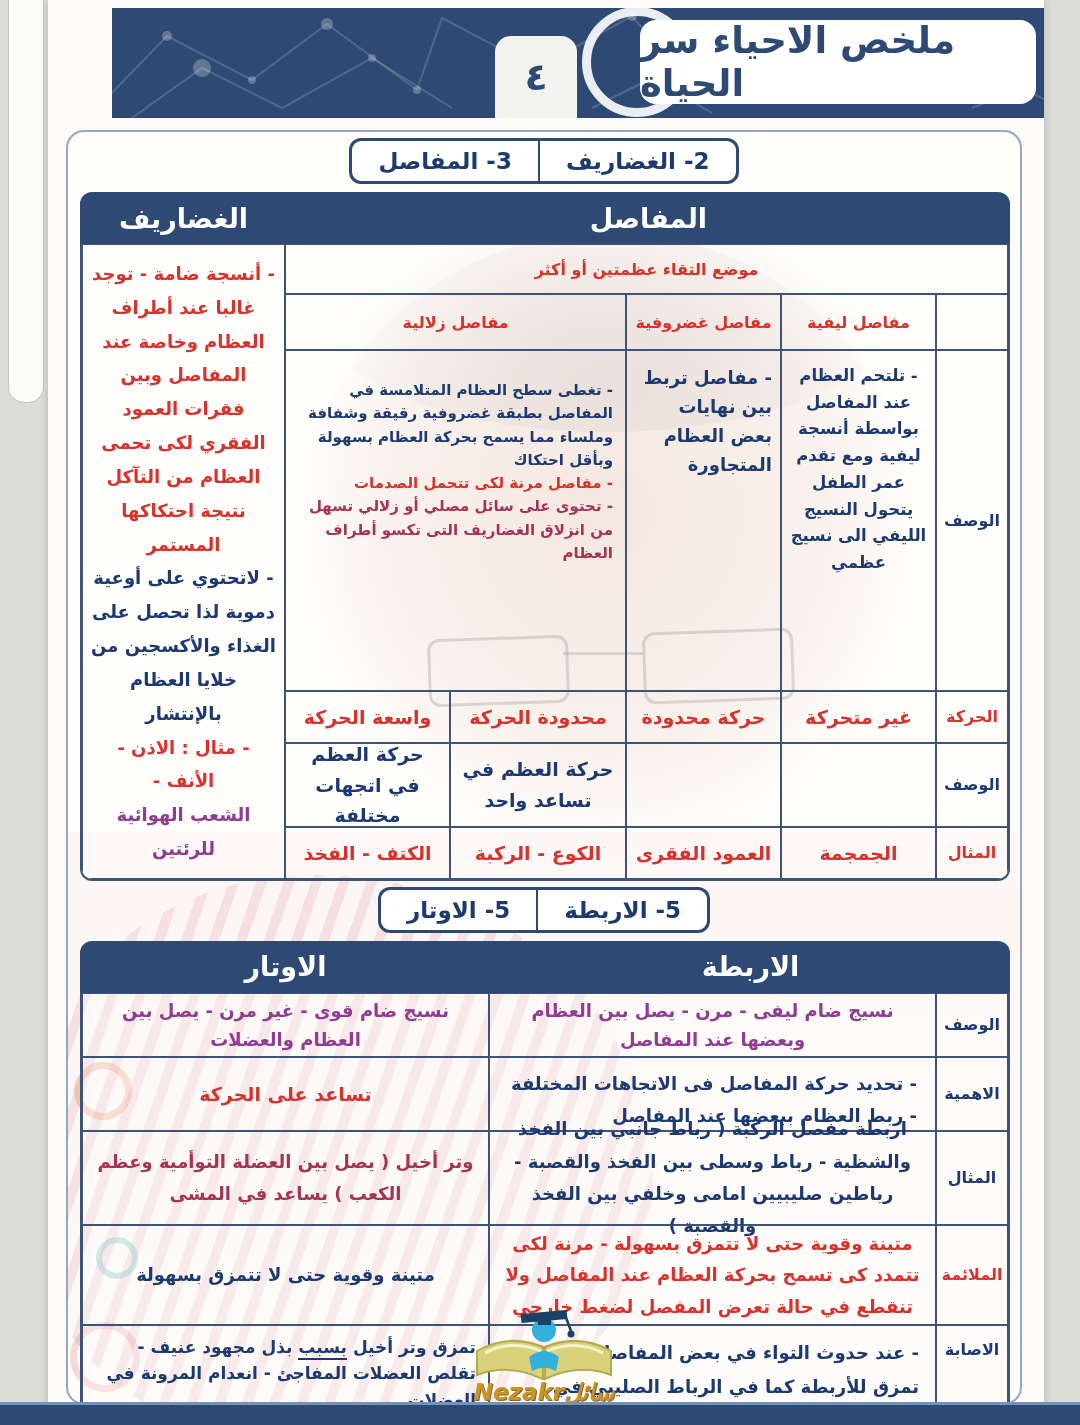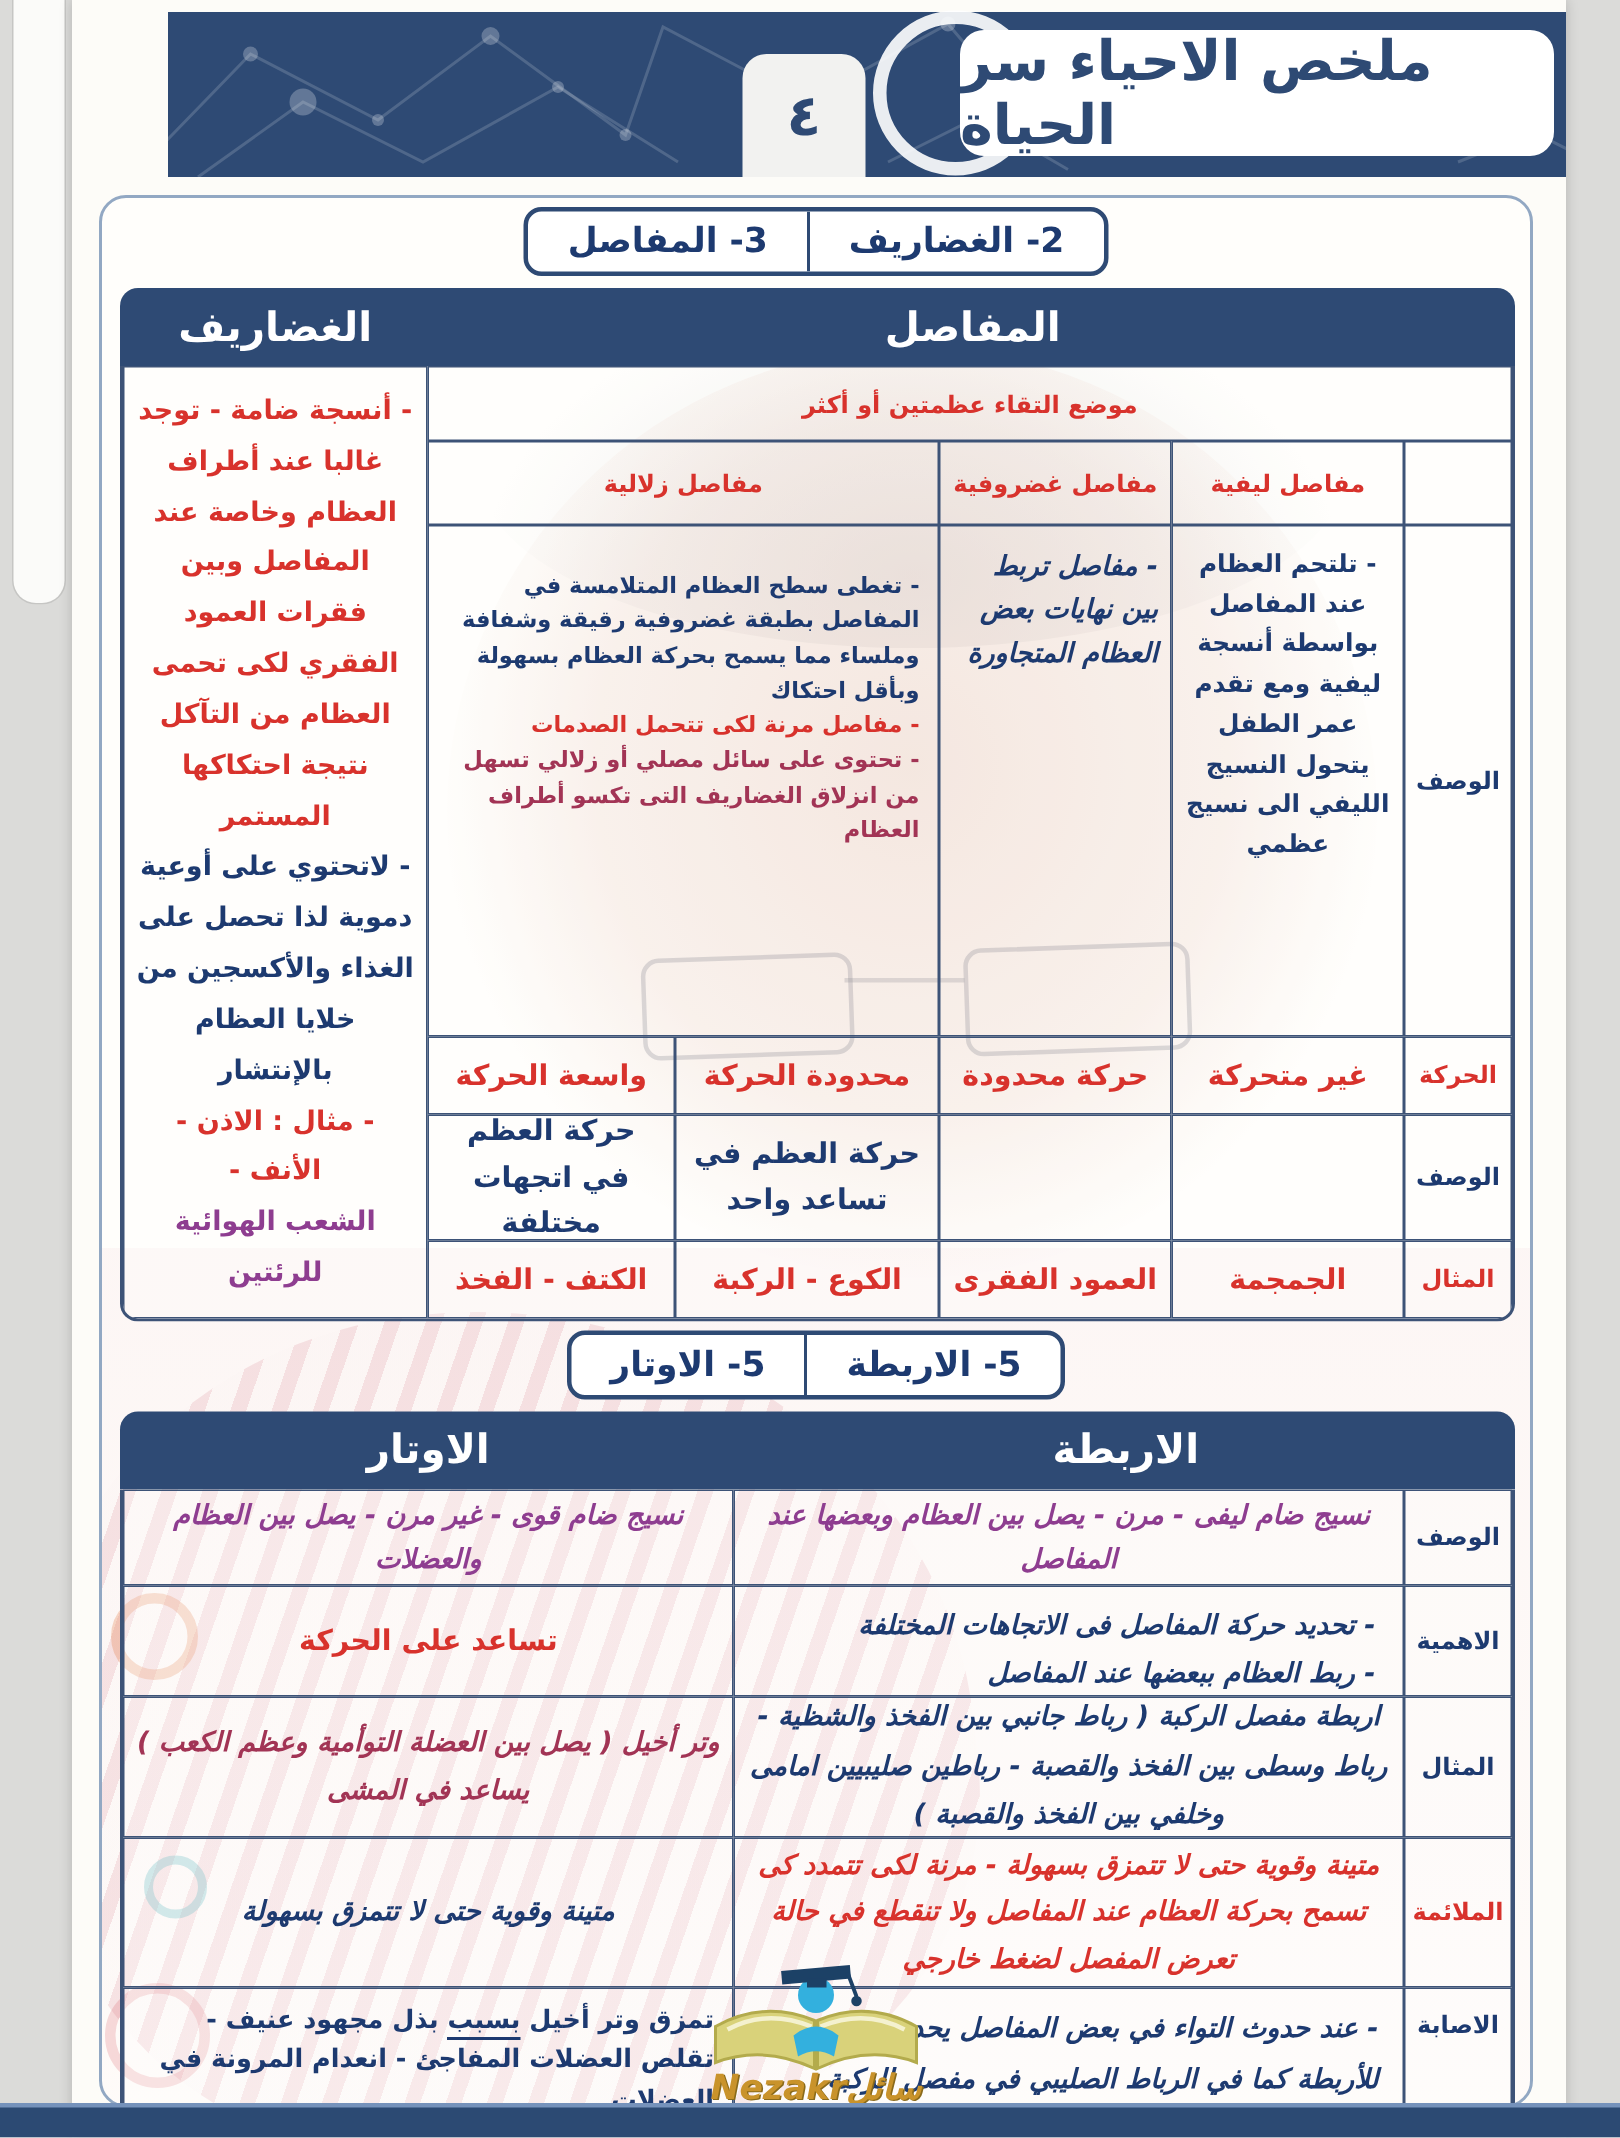--- a/index.html
+++ b/index.html
@@ -61,21 +61,21 @@
     grid-template-rows:50px 56px minmax(207px,auto) 52px 84px 52px;
     border:2px solid #3d5377;border-top:none;border-radius:0 0 12px 12px;overflow:hidden;background:rgba(255,255,255,.25);}
   .t2-grid{display:grid;direction:rtl;
     grid-template-columns:72px 447px 1fr;
     grid-template-rows:64px 74px 94px 100px auto;
     border:2px solid #3d5377;border-top:none;border-radius:0 0 12px 12px;overflow:hidden;background:rgba(255,255,255,.25);}
   .c{border:1px solid #3d5377;display:flex;align-items:center;justify-content:center;
     padding:4px 8px;font-weight:bold;text-align:center;box-sizing:border-box;min-width:0;}
   .c.top{align-items:flex-start;}
   .c.block{display:block;}
-  .red{color:#d8322c;} .blue{color:#1d3a70;} .purple{color:#8e3d90;} .maroon{color:#a23455;} .fs18{font-size:18px;font-style:italic;} .fs19{font-size:19px;} .fs20{font-size:16px;}
+  .red{color:#d8322c;} .blue{color:#1d3a70;} .purple{color:#8e3d90;} .maroon{color:#a23455;} .fs18{font-size:18px;} .fs19{font-size:19px;} .fs20{font-size:16px;}
   .rt{text-align:right;}
   .lh{line-height:1.62;}
   .cart-cell{line-height:1.88;font-size:18px;padding:12px 8px;}
   .und{border-bottom:2.5px solid currentColor;padding-bottom:1px;}
   
   .brand{position:absolute;left:50%;transform:translateX(-50%);bottom:-2px;width:220px;text-align:center;z-index:6;}
   .brand-text{margin-top:-16px;font-style:italic;font-weight:bold;font-size:23px;color:#c9932b;
     text-shadow:1px 1px 0 #8a6a1a;direction:ltr;}
   
   .bottom-strip{position:absolute;left:0;right:0;bottom:0;height:20px;background:#2c4a73;

